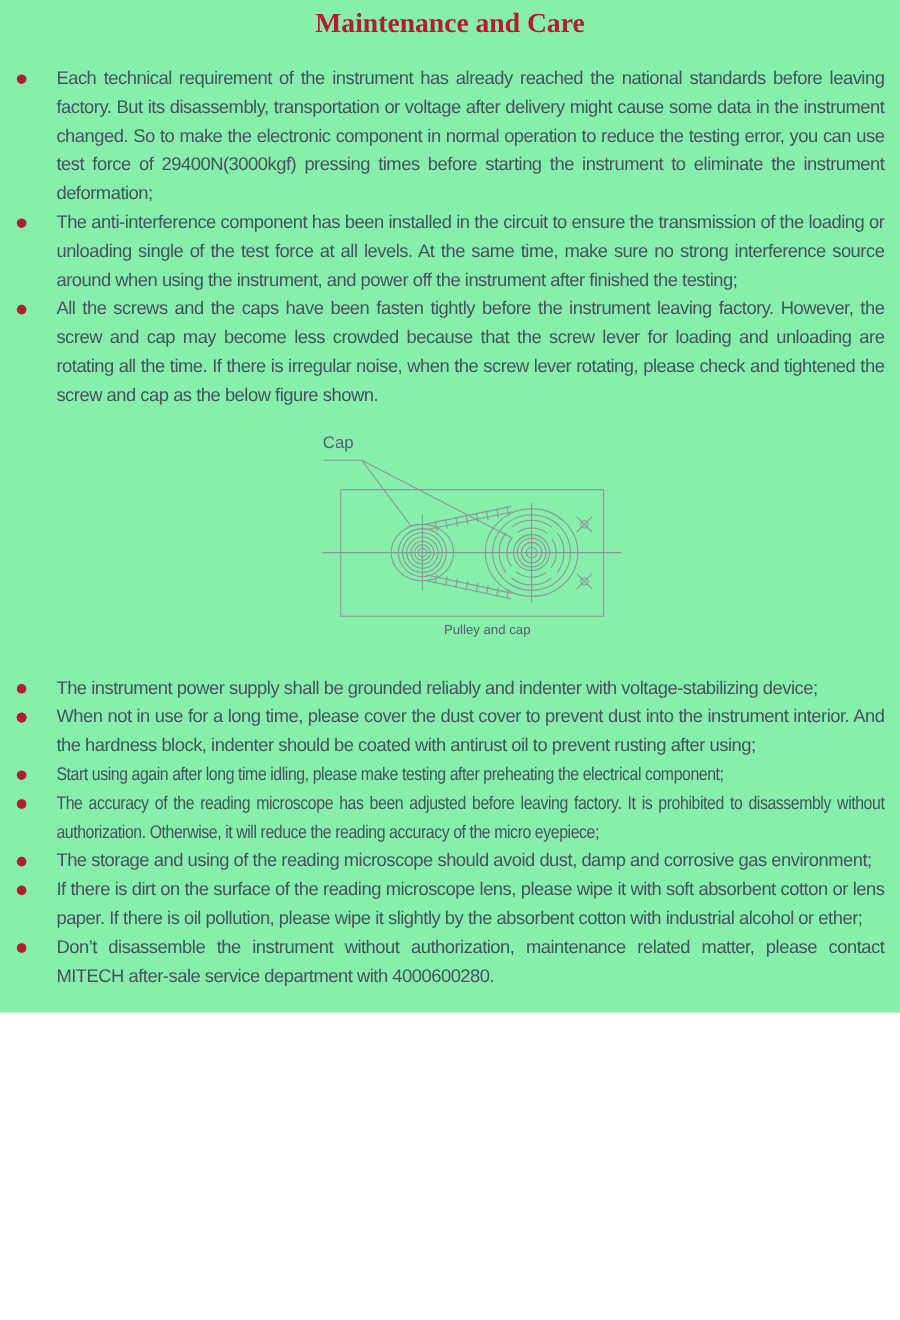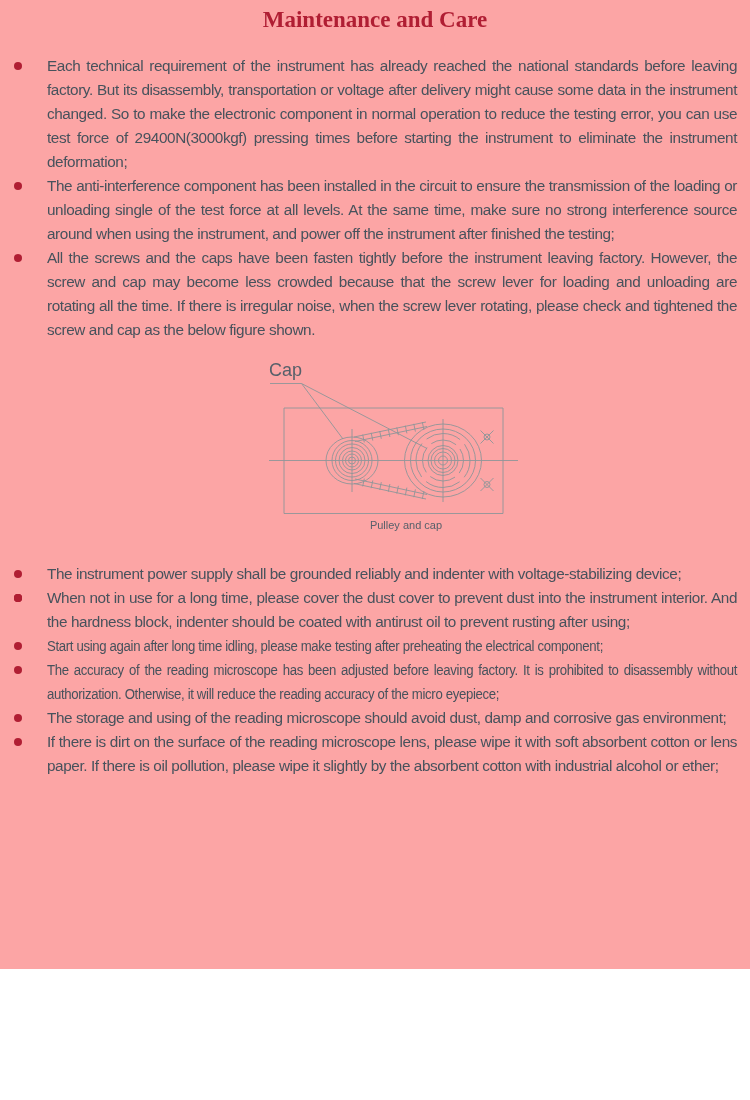--- a/index.html
+++ b/index.html
@@ -1,20 +1,20 @@
 <!DOCTYPE html>
 <html><head>
 <meta charset="utf-8">
 <style>
   html,body { margin:0; padding:0; background:#ffffff; }
   .page {
     position:relative;
-    width:750px; height:969px;
+    width:750px; height:844px;
     margin:0 auto;
-    background:#fca5a5;
+    background:#86efac;
     overflow:hidden;
     font-family:"Liberation Sans","DejaVu Sans",sans-serif;
     color:#47525c;
   }
   .doc-title {
     margin:0; padding-top:5px;
     height:30px; line-height:30px;
     text-align:center;
     font-family:"Liberation Serif","DejaVu Serif",serif;
     font-weight:700; font-size:23px;
@@ -44,21 +44,21 @@
     transform-origin:0 0;
     vertical-align:top;
     text-align:justify;
   }
   .figure {
     position:relative;
     height:212px;
   }
   .cap-label {
     position:absolute; left:269px; top:18px;
-    font-size:18px; color:#57606a; letter-spacing:0;
+    font-size:14px; color:#57606a; letter-spacing:0;
   }
   .fig-caption {
     position:absolute; left:296px; top:177px;
     width:220px; text-align:center;
     font-size:11px; color:#57606a;
   }
   .diagram-svg {
     position:absolute; left:260px; top:34px;
     width:262px; height:170px;
   }
@@ -129,15 +129,16 @@
 
   <ul class="bullets second">
     <li><span class="dot"></span><span class="txt">The instrument power supply shall be grounded reliably and indenter with voltage-stabilizing device;</span></li>
     <li><span class="dot"></span></li>
     <li><span class="dot"></span></li>
     <li><span class="dot"></span><span class="txt">When not in use for a long time, please cover the dust cover to prevent dust into the instrument interior. And the hardness block, indenter should be coated with antirust oil to prevent rusting after using;</span></li>
     <li><span class="dot"></span><span class="txt tight">Start using again after long time idling, please make testing after preheating the electrical component;</span></li>
     <li><span class="dot"></span><span class="txt tight">The accuracy of the reading microscope has been adjusted before leaving factory. It is prohibited to disassembly without authorization. Otherwise, it will reduce the reading accuracy of the micro eyepiece;</span></li>
     <li><span class="dot"></span><span class="txt">The storage and using of the reading microscope should avoid dust, damp and corrosive gas environment;</span></li>
     <li><span class="dot"></span><span class="txt">If there is dirt on the surface of the reading microscope lens, please wipe it with soft absorbent cotton or lens paper. If there is oil pollution, please wipe it slightly by the absorbent cotton with industrial alcohol or ether;</span></li>
+    <li><span class="dot"></span><span class="txt">Don’t disassemble the instrument without authorization, maintenance related matter, please contact MITECH after-sale service department with 4000600280.</span></li>
   </ul>
 
 </div>
 
 </body></html>

